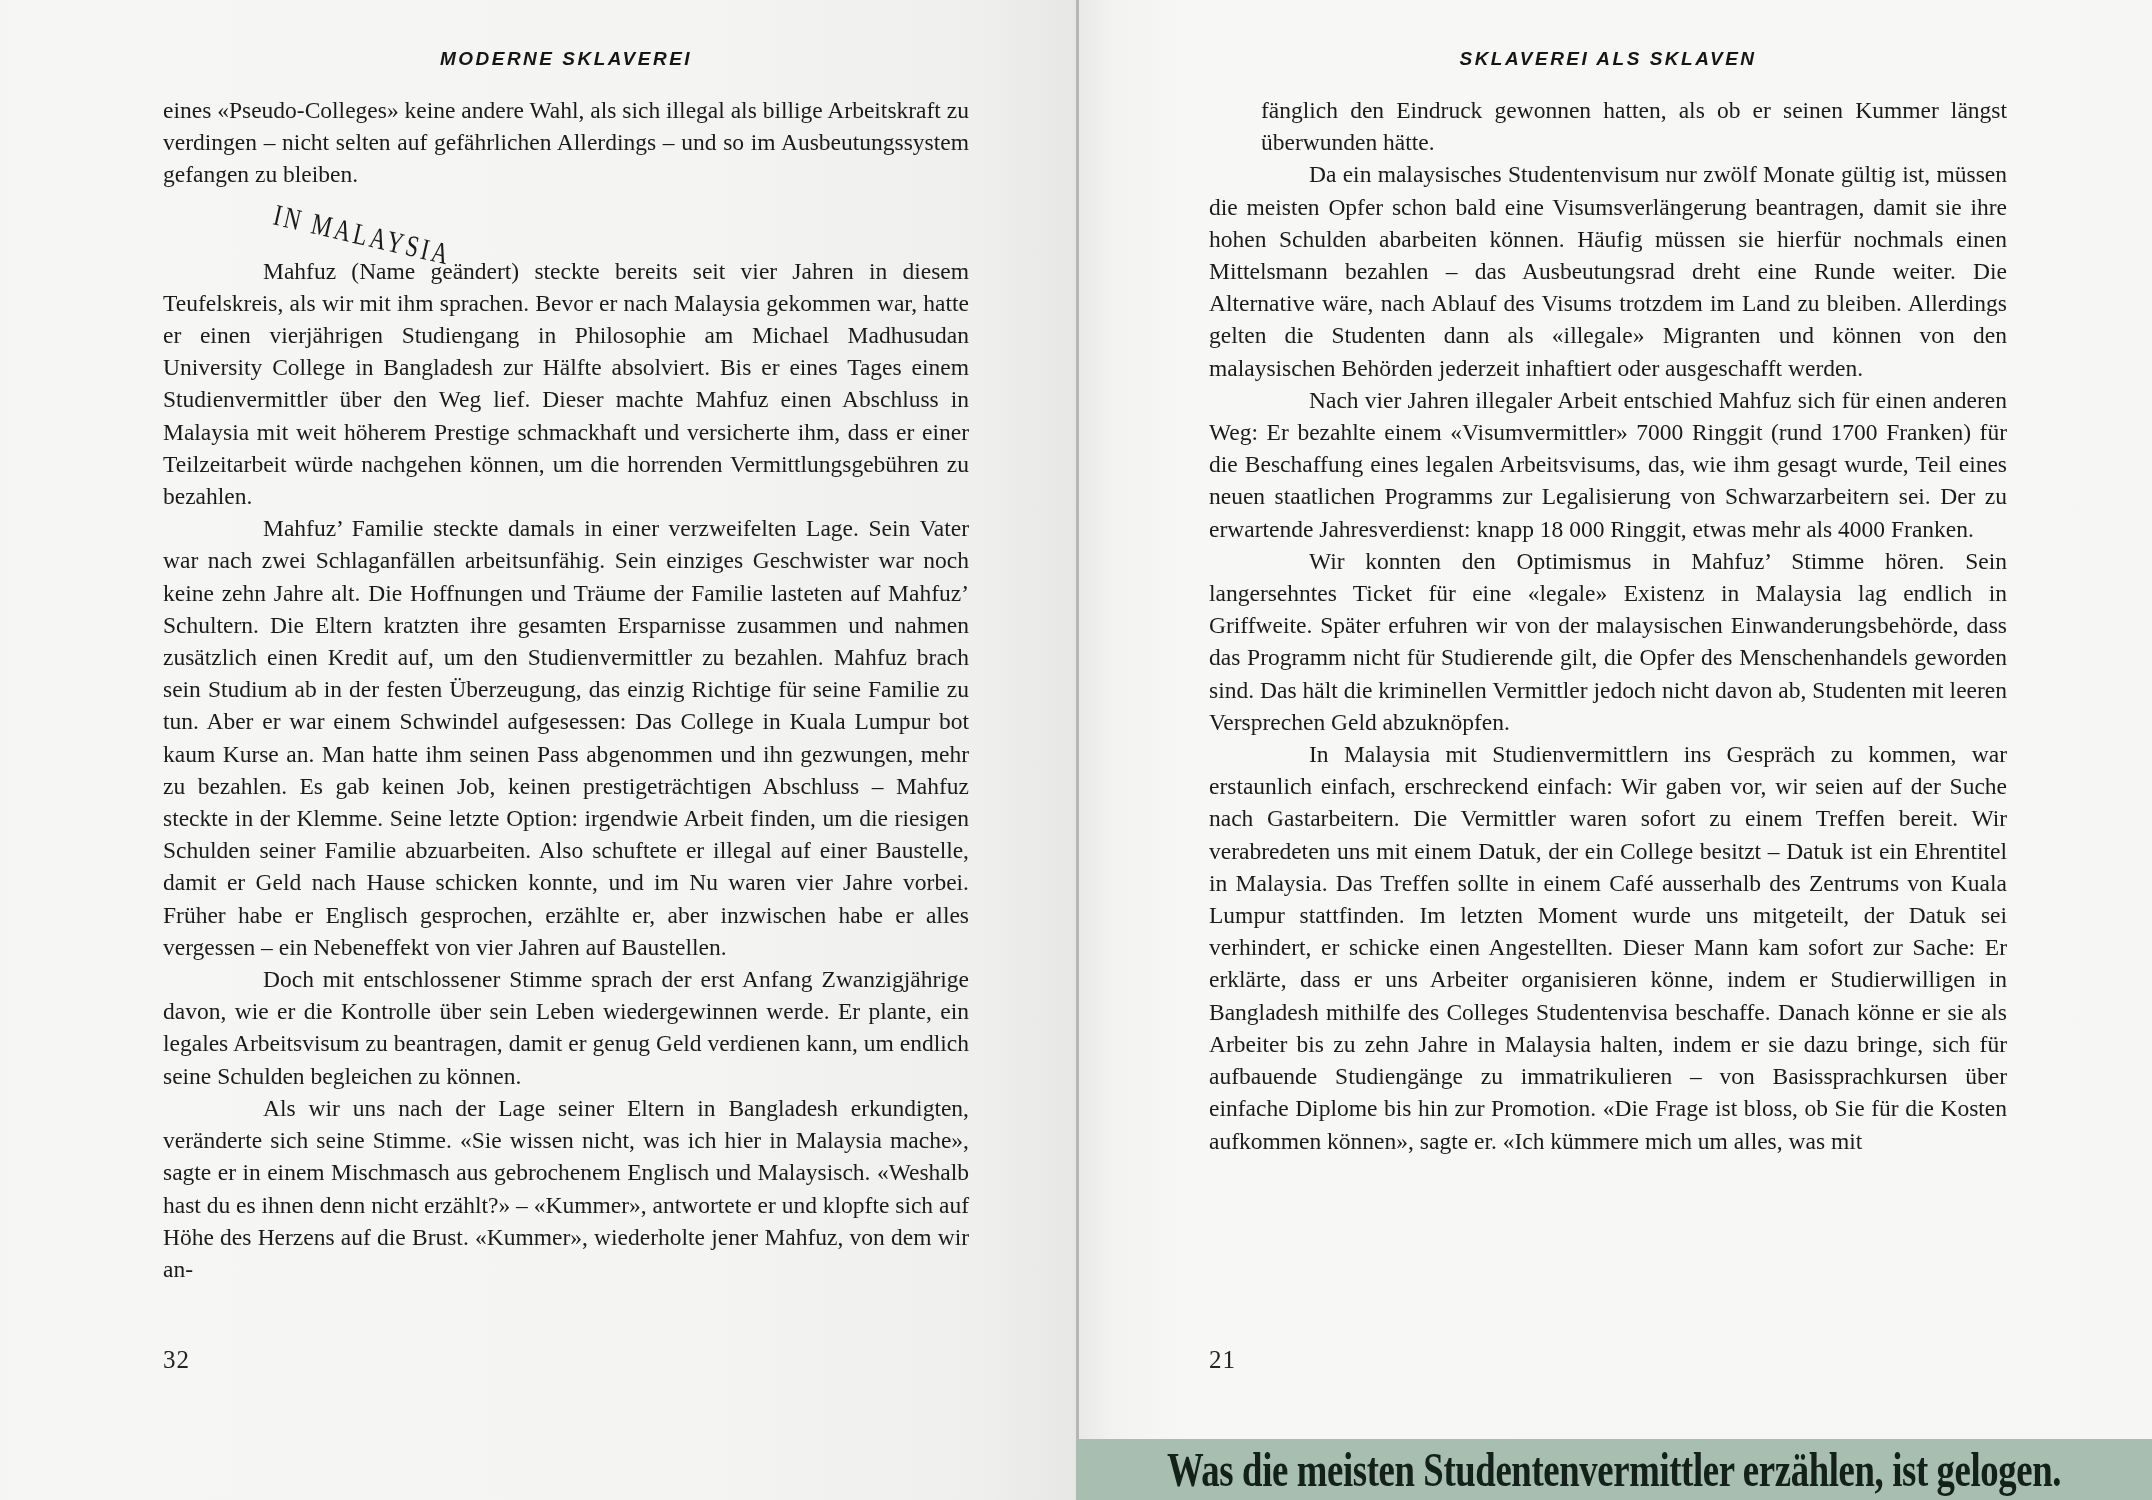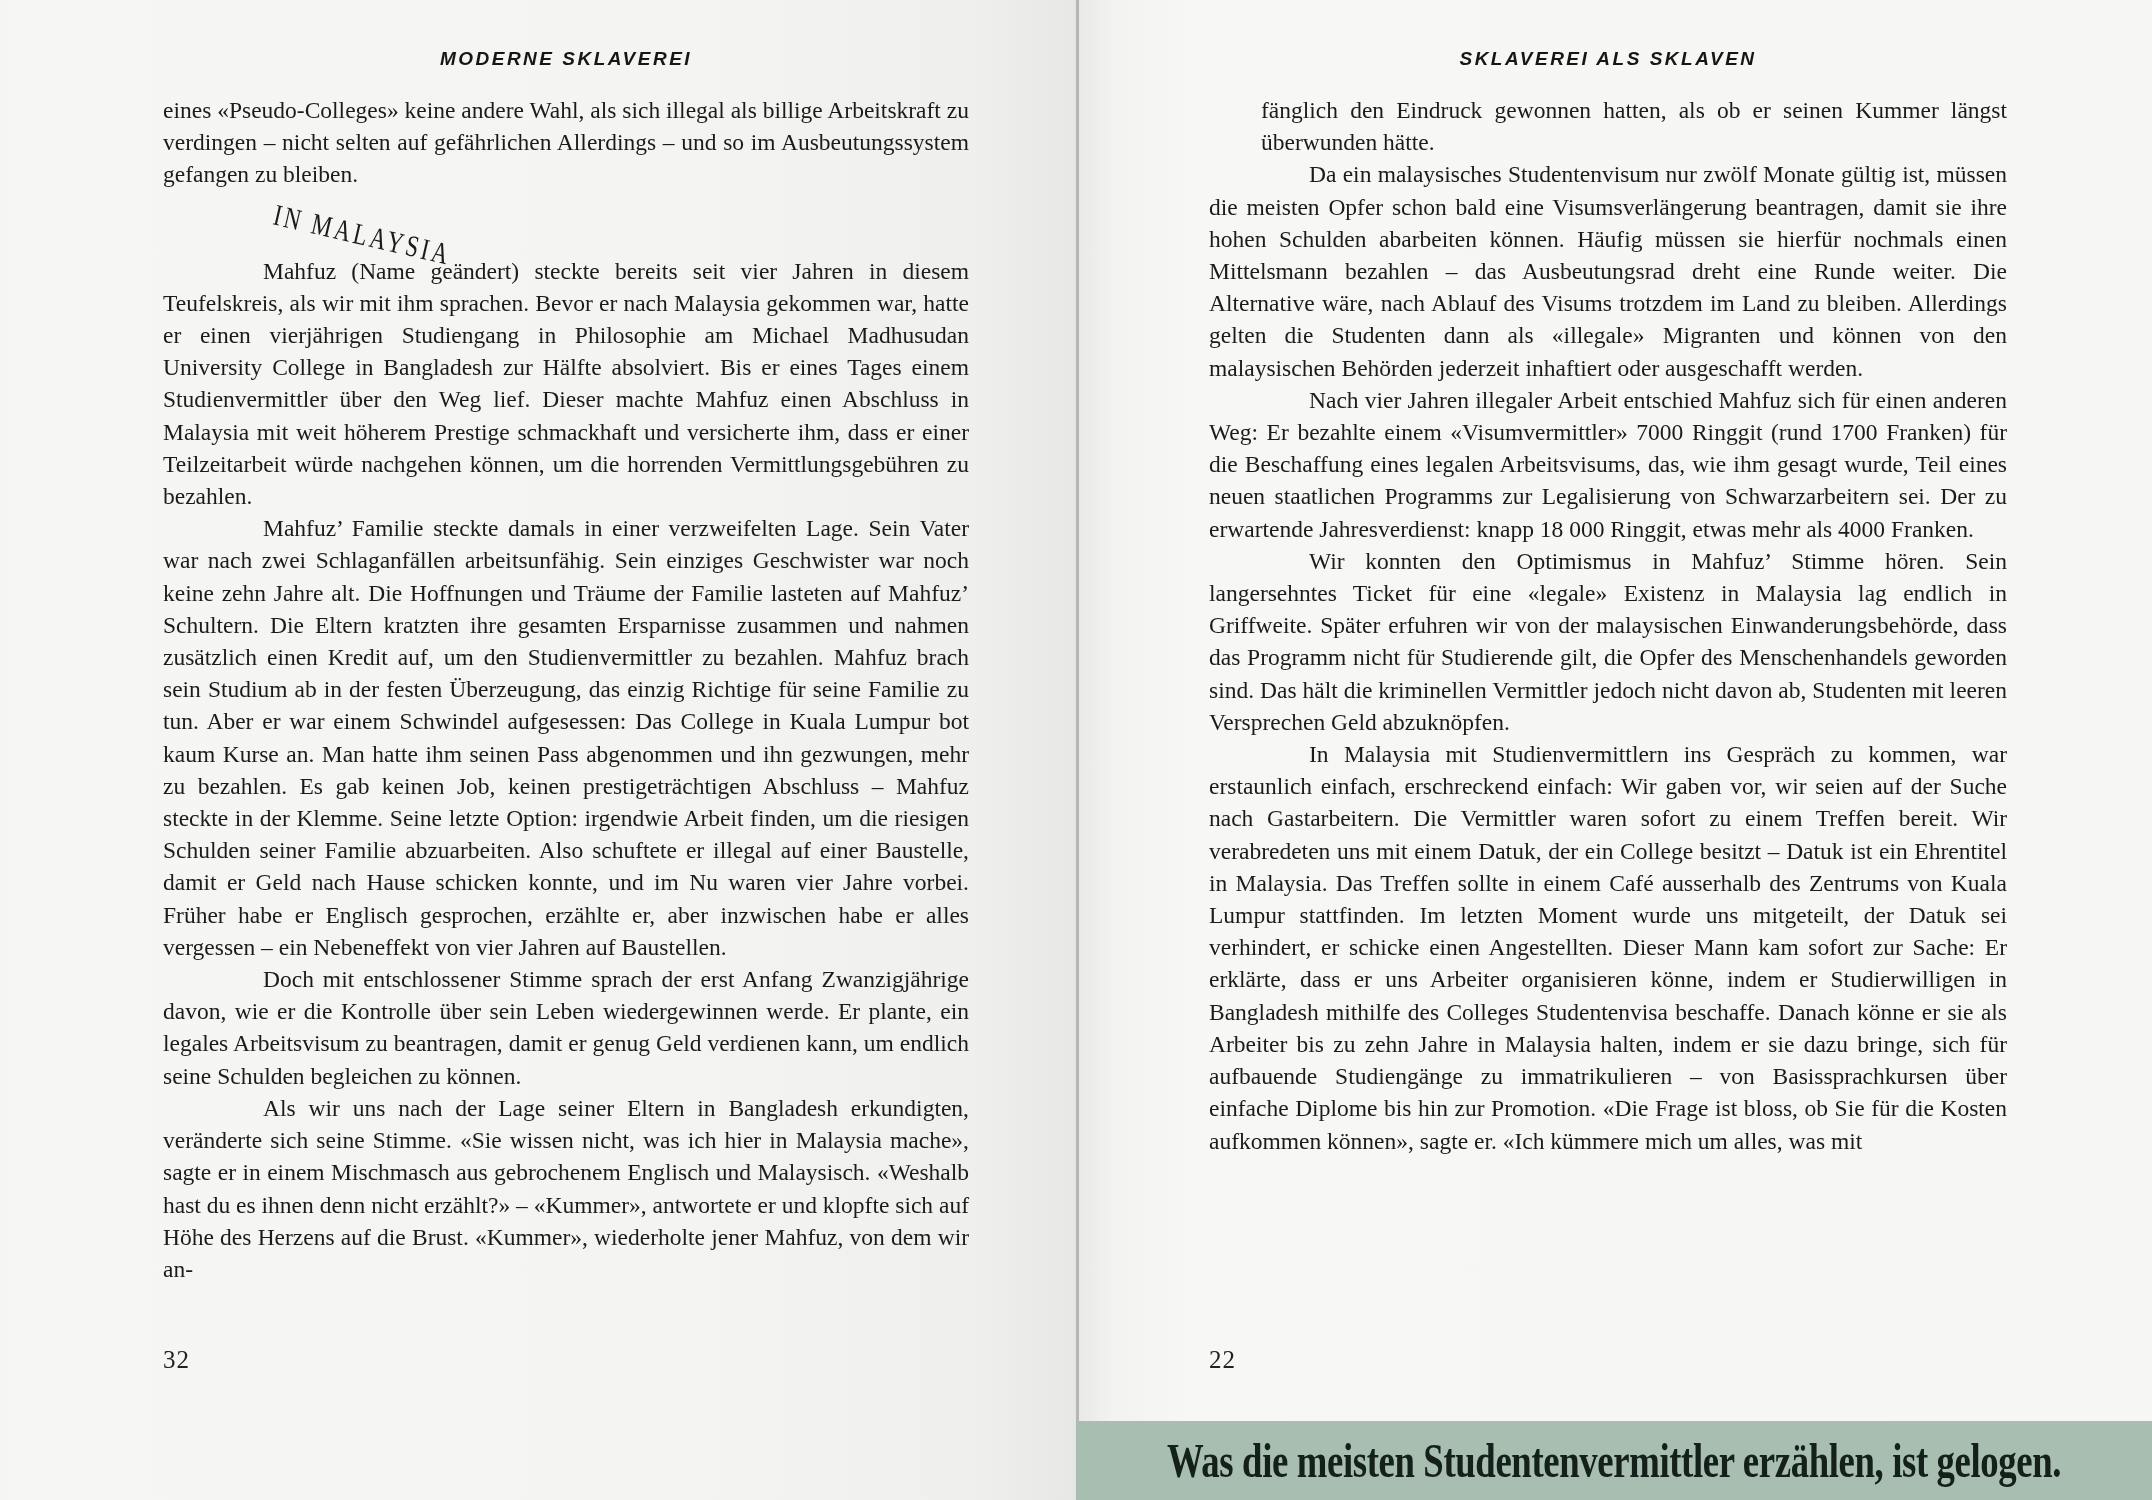--- a/index.html
+++ b/index.html
@@ -37,21 +37,21 @@
   .g-die{left:0;top:2px;}
   .g-d{left:0;top:18px;}
   .g-agenten{left:74px;top:18px;}
   .g-en-ghost{left:238px;top:2px;}
 
   .pagenum{position:absolute;top:1346px;text-align:left;font-size:25px;
     letter-spacing:1px;color:#222;}
   .pn-left{left:155px;width:806px;}
   .pn-right{left:130px;width:798px;}
 
-  .banner{position:absolute;left:-3px;right:0;bottom:0;height:79px;
+  .banner{position:absolute;left:-3px;right:0;bottom:0;height:61px;
     display:flex;align-items:center;justify-content:center;}
   .banner-text{font-weight:bold;font-size:49px;white-space:nowrap;
     transform:scaleX(0.75);transform-origin:center;letter-spacing:-0.5px;}
 </style>
 </head>
 <body>
 
 <div id="canvas">
 
   <div class="page-left">
@@ -73,20 +73,20 @@
 
   <div class="page-right">
     <div class="textblock tb-right">
       <div class="running-head">SKLAVEREI ALS SKLAVEN</div>
       <p class="body cont">fänglich den Eindruck gewonnen hatten, als ob er seinen Kummer längst überwunden hätte.</p>
       <p class="body indent">Da ein malaysisches Studentenvisum nur zwölf Monate gültig ist, müssen die meisten Opfer schon bald eine Visumsverlängerung beantragen, damit sie ihre hohen Schulden abarbeiten können. Häufig müssen sie hierfür nochmals einen Mittelsmann bezahlen – das Ausbeutungsrad dreht eine Runde weiter. Die Alternative wäre, nach Ablauf des Visums trotzdem im Land zu bleiben. Allerdings gelten die Studenten dann als «illegale» Migranten und können von den malaysischen Behörden jederzeit inhaftiert oder ausgeschafft werden.</p>
       <p class="body indent">Nach vier Jahren illegaler Arbeit entschied Mahfuz sich für einen anderen Weg: Er bezahlte einem «Visumvermittler» 7000 Ringgit (rund 1700 Franken) für die Beschaffung eines legalen Arbeitsvisums, das, wie ihm gesagt wurde, Teil eines neuen staatlichen Programms zur Legalisierung von Schwarzarbeitern sei. Der zu erwartende Jahresverdienst: knapp 18 000 Ringgit, etwas mehr als 4000 Franken.</p>
       <p class="body indent">Wir konnten den Optimismus in Mahfuz’ Stimme hören. Sein langersehntes Ticket für eine «legale» Existenz in Malaysia lag endlich in Griffweite. Später erfuhren wir von der malaysischen Einwanderungsbehörde, dass das Programm nicht für Studierende gilt, die Opfer des Menschenhandels geworden sind. Das hält die kriminellen Vermittler jedoch nicht davon ab, Studenten mit leeren Versprechen Geld abzuknöpfen.</p>
       <p class="body indent">In Malaysia mit Studienvermittlern ins Gespräch zu kommen, war erstaunlich einfach, erschreckend einfach: Wir gaben vor, wir seien auf der Suche nach Gastarbeitern. Die Vermittler waren sofort zu einem Treffen bereit. Wir verabredeten uns mit einem Datuk, der ein College besitzt – Datuk ist ein Ehrentitel in Malaysia. Das Treffen sollte in einem Café ausserhalb des Zentrums von Kuala Lumpur stattfinden. Im letzten Moment wurde uns mitgeteilt, der Datuk sei verhindert, er schicke einen Angestellten. Dieser Mann kam sofort zur Sache: Er erklärte, dass er uns Arbeiter organisieren könne, indem er Studierwilligen in Bangladesh mithilfe des Colleges Studentenvisa beschaffe. Danach könne er sie als Arbeiter bis zu zehn Jahre in Malaysia halten, indem er sie dazu bringe, sich für aufbauende Studiengänge zu immatrikulieren – von Basissprachkursen über einfache Diplome bis hin zur Promotion. «Die Frage ist bloss, ob Sie für die Kosten aufkommen können», sagte er. «Ich kümmere mich um alles, was mit</p>
     </div>
-    <div class="pagenum pn-right">22</div>
+    <div class="pagenum pn-right">21</div>
 
     <div class="banner" style="background: rgb(167, 190, 176); color: rgb(20, 32, 26);">
       <span class="banner-text">Was die meisten Studentenvermittler erzählen, ist gelogen.</span>
     </div>
   </div>
 
 </div>
 
 </body></html>

